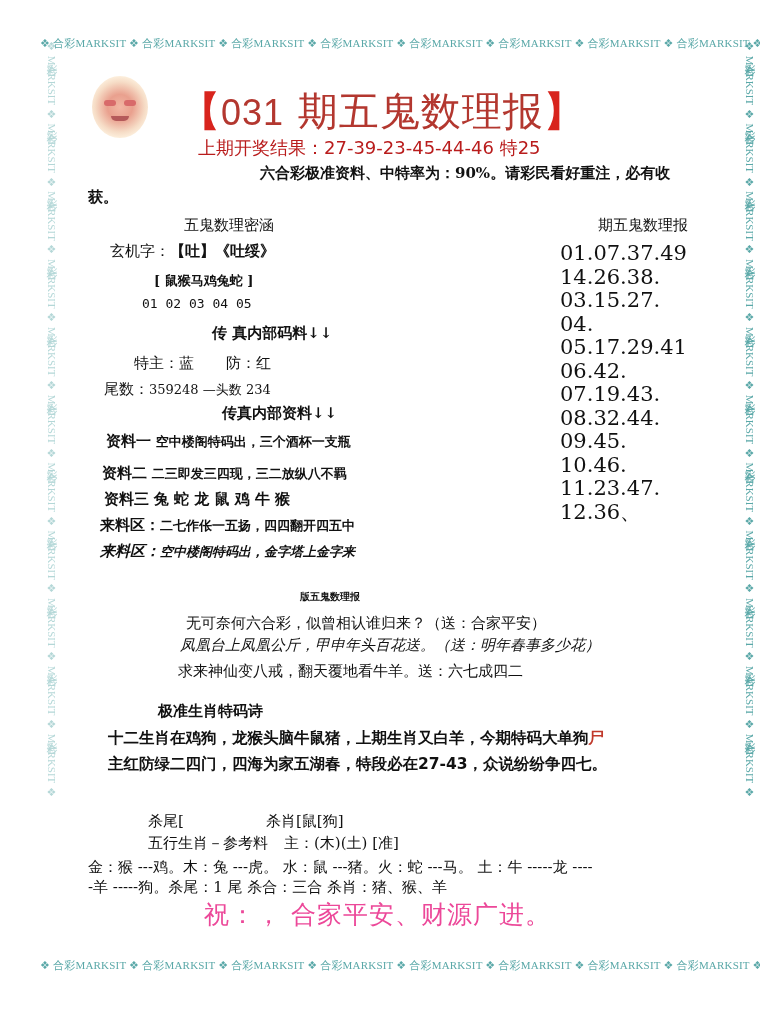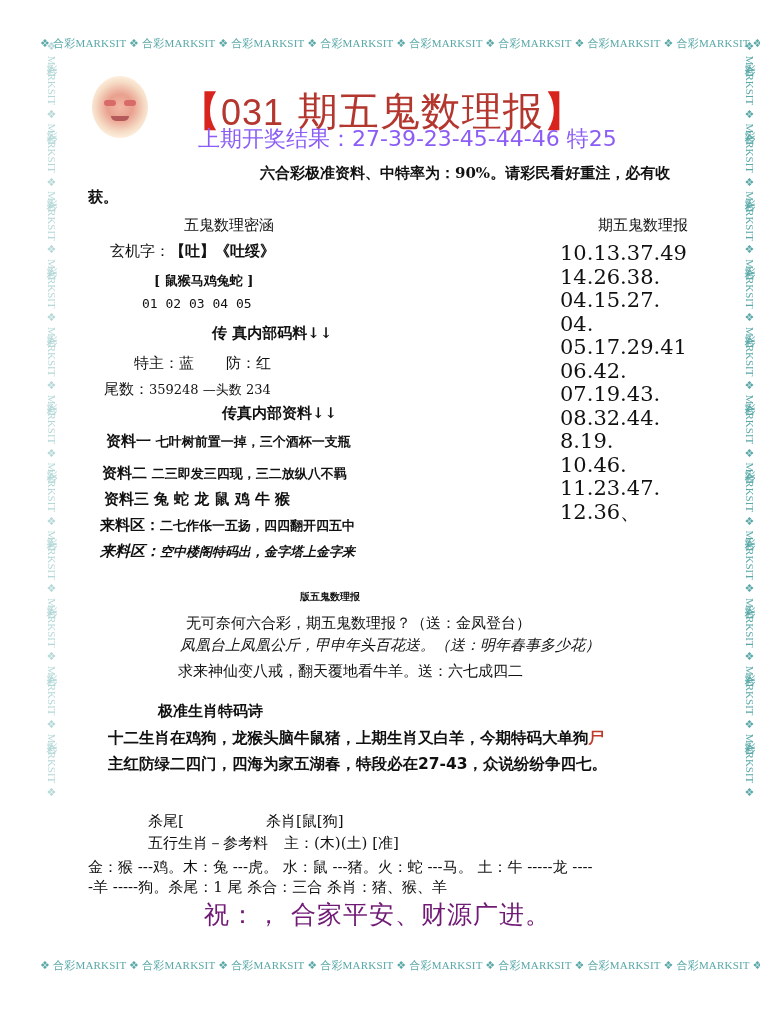--- a/index.html
+++ b/index.html
@@ -18,32 +18,32 @@
          font-size:11px; color:#5aa8a8; white-space:nowrap; }
   .frame-left .frame-vert { opacity:0.45; }
   .abs { position:absolute; white-space:nowrap;margin-top:12px; }
   .avatar { left:92px; top:64px; width:56px; height:62px; border-radius:50%;
          background: radial-gradient(circle at 50% 50%, #f2b7a4 0%, #e9a08e 30%, #f6dcc6 60%, #fff7e6 80%, #ffffff 100%); }
   .avatar .eye { position:absolute; top:24px; width:12px; height:6px; background:#d86a6a; border-radius:3px; }
   .avatar .mouth { position:absolute; top:40px; left:19px; width:18px; height:5px; background:#b55a5a; border-radius:0 0 8px 8px; }
   .title { left:180px; top:72px; font-size:40px; color:#b3372f; letter-spacing:1px; }
   .title .br { color:#d8241d; font-weight:bold; }
   .title .num { font-family:"Liberation Sans", sans-serif; color:#b3372f; font-size:36px; }
-  .result { left:198px; top:112px; font-size:22px; color:#8b5cf6; font-family:"DejaVu Sans", sans-serif; }
+  .result { left:198px; top:124px; font-size:18px; color:#b91c1c; font-family:"DejaVu Sans", sans-serif; }
   .intro1 { left:260px; top:152px; font-size:15px; font-weight:bold;text-align:right; }
   .intro2 { left:88px; top:176px; font-size:15px; font-weight:bold; }
   .h-left { left:184px; top:204px; font-size:15px; }
   .h-right { left:598px; top:204px; font-size:15px; }
   .f15 { font-size:15px; }
   .f13 { font-size:13px; }
   .b { font-weight:bold; }
   .nums { left:560px; top:230px; font-family:"DejaVu Serif", serif; font-size:21px; line-height:23.5px; color:#111; }
   .poem-title { left:300px; top:578px; font-size:10px; font-weight:bold; }
   .red-glyph { color:#c0392b; font-weight:bold; }
-  .bless { left:204px; top:886px; font-size:25px; color:#701a75; letter-spacing:1px; font-family:"DejaVu Sans", sans-serif; }
+  .bless { left:204px; top:886px; font-size:25px; color:#ec4899; letter-spacing:1px; font-family:"DejaVu Sans", sans-serif; }
 </style>
 </head>
 <body>
 
 <div class="frame-top">❖ 合彩MARKSIT ❖ 合彩MARKSIT ❖ 合彩MARKSIT ❖ 合彩MARKSIT ❖ 合彩MARKSIT ❖ 合彩MARKSIT ❖ 合彩MARKSIT ❖ 合彩MARKSIT ❖ 合彩MARKSIT ❖</div>
 <div class="frame-bottom">❖ 合彩MARKSIT ❖ 合彩MARKSIT ❖ 合彩MARKSIT ❖ 合彩MARKSIT ❖ 合彩MARKSIT ❖ 合彩MARKSIT ❖ 合彩MARKSIT ❖ 合彩MARKSIT ❖ 合彩MARKSIT ❖</div>
 <div class="frame-left">
     <div class="frame-vert">❖ 合彩MARKSIT ❖ 合彩MARKSIT ❖ 合彩MARKSIT ❖ 合彩MARKSIT ❖ 合彩MARKSIT ❖ 合彩MARKSIT ❖ 合彩MARKSIT ❖ 合彩MARKSIT ❖ 合彩MARKSIT ❖ 合彩MARKSIT ❖ 合彩MARKSIT ❖</div>
   </div>
 <div class="frame-right">
@@ -80,44 +80,44 @@
 
 <div class="abs f15" style="left:134px; top:342px;">特主：蓝</div>
 <div class="abs f15" style="left:226px; top:342px;">防：红</div>
 
 <div class="abs f13" style="left:104px; top:368px;">
   <span class="f15">尾数：</span><span>359248</span><span> —头数 </span><span>234</span>
 </div>
 
 <div class="abs f15 b" style="left:222px; top:392px;">传真内部资料↓↓</div>
 
-<div class="abs f15" style="left:106px; top:420px;"><span class="b">资料一</span> <span class="f13 b">七叶树前置一掉，三个酒杯一支瓶</span></div>
+<div class="abs f15" style="left:106px; top:420px;"><span class="b">资料一</span> <span class="f13 b">空中楼阁特码出，三个酒杯一支瓶</span></div>
 <div class="abs f15" style="left:102px; top:452px;"><span class="b">资料二</span> <span class="f13 b">二三即发三四现，三二放纵八不羁</span></div>
 <div class="abs f15" style="left:104px; top:478px;"><span class="b">资料三</span>  <span class="b">兔 蛇 龙 鼠 鸡 牛 猴</span></div>
 <div class="abs f15" style="left:100px; top:504px;"><span class="b">来料区：</span><span class="f13 b">二七作伥一五扬，四四翻开四五中</span></div>
 <div class="abs f15" style="left:100px; top:530px;font-style:italic;"><span class="b">来料区：</span><span class="f13 b">空中楼阁特码出，金字塔上金字来</span></div>
 
 <div class="abs h-right">期五鬼数理报</div>
 <div class="abs nums">
-  <div>10.13.37.49</div>
+  <div>01.07.37.49</div>
   <div>14.26.38.</div>
-  <div>04.15.27.</div>
+  <div>03.15.27.</div>
   <div>04.</div>
   <div>05.17.29.41</div>
   <div>06.42.</div>
   <div>07.19.43.</div>
   <div>08.32.44.</div>
-  <div>8.19.</div>
+  <div>09.45.</div>
   <div>10.46.</div>
   <div>11.23.47.</div>
   <div>12.36、</div>
 </div>
 
 <div class="abs poem-title">版五鬼数理报</div>
-<div class="abs f15" style="left:186px; top:602px;">无可奈何六合彩，期五鬼数理报？（送：金凤登台）</div>
+<div class="abs f15" style="left:186px; top:602px;">无可奈何六合彩，似曾相认谁归来？（送：合家平安）</div>
 <div class="abs f15" style="left:180px; top:624px;font-style:italic;">凤凰台上凤凰公斤，甲申年头百花送。（送：明年春事多少花）</div>
 <div class="abs f15" style="left:178px; top:650px;">求来神仙变八戒，翻天覆地看牛羊。送：六七成四二</div>
 
 <div class="abs f15 b" style="left:158px; top:690px; font-family:'DejaVu Sans', sans-serif;">极准生肖特码诗</div>
 <div class="abs b" style="left:108px; top:716px; font-size:15.5px; font-family:'DejaVu Sans', sans-serif;">
   <span>十二生肖在鸡狗，龙猴头脑牛鼠猪，上期生肖又白羊，今期特码大单狗</span><span class="red-glyph">尸</span>
 </div>
 <div class="abs b" style="left:108px; top:742px; font-size:15.5px; font-family:'DejaVu Sans', sans-serif;">主红防绿二四门，四海为家五湖春，特段必在27-43，众说纷纷争四七。</div>
 
 <div class="abs f15" style="left:148px; top:800px;">杀尾[</div>

